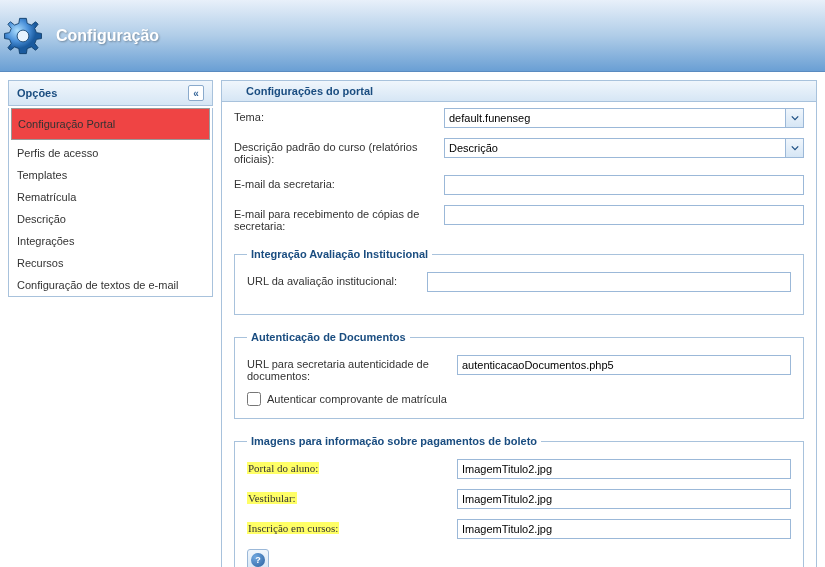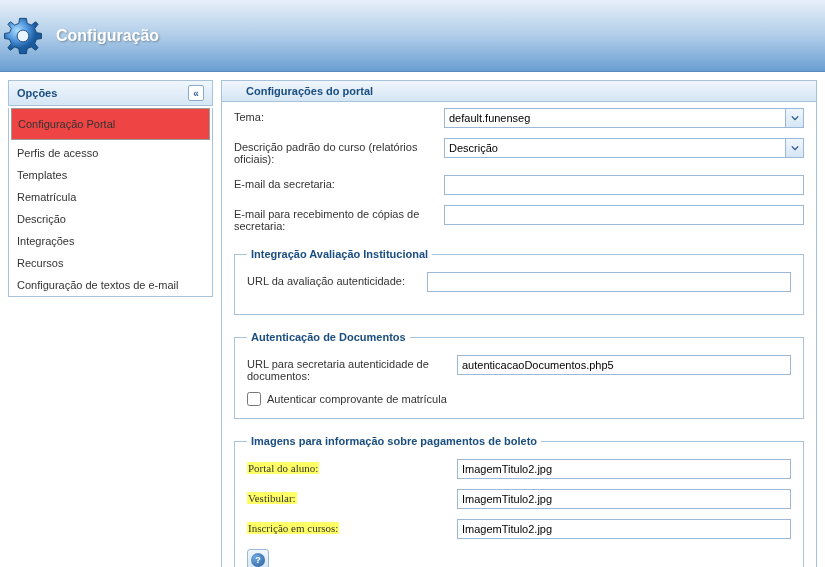--- a/index.html
+++ b/index.html
@@ -247,21 +247,21 @@
       </div>
 
       <div class="form-row">
         <div class="form-label">E-mail para recebimento de cópias de secretaria:</div>
         <input class="form-input" value="" style="">
       </div>
 
       <fieldset>
         <legend>Integração Avaliação Institucional</legend>
         <div class="form-row">
-          <div class="form-label" style="width:180px">URL da avaliação autenticidade:</div>
+          <div class="form-label" style="width:180px">URL da avaliação institucional:</div>
           <input class="form-input" value="" style="">
         </div>
       </fieldset>
 
       <fieldset>
         <legend>Autenticação de Documentos</legend>
         <div class="form-row">
           <div class="form-label">URL para secretaria autenticidade de documentos:</div>
           <input class="form-input" value="autenticacaoDocumentos.php5" style="">
         </div>

